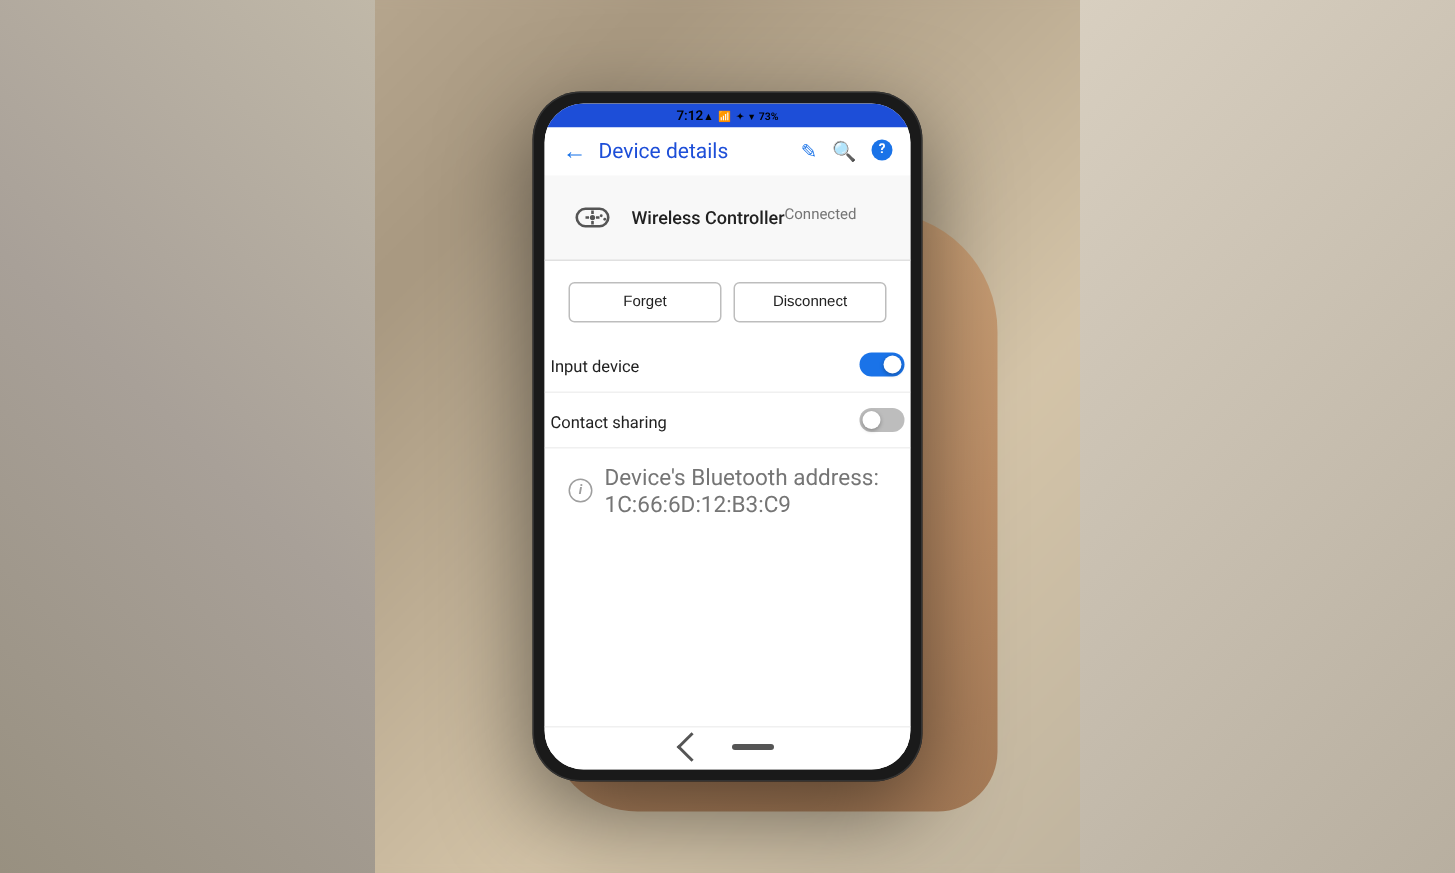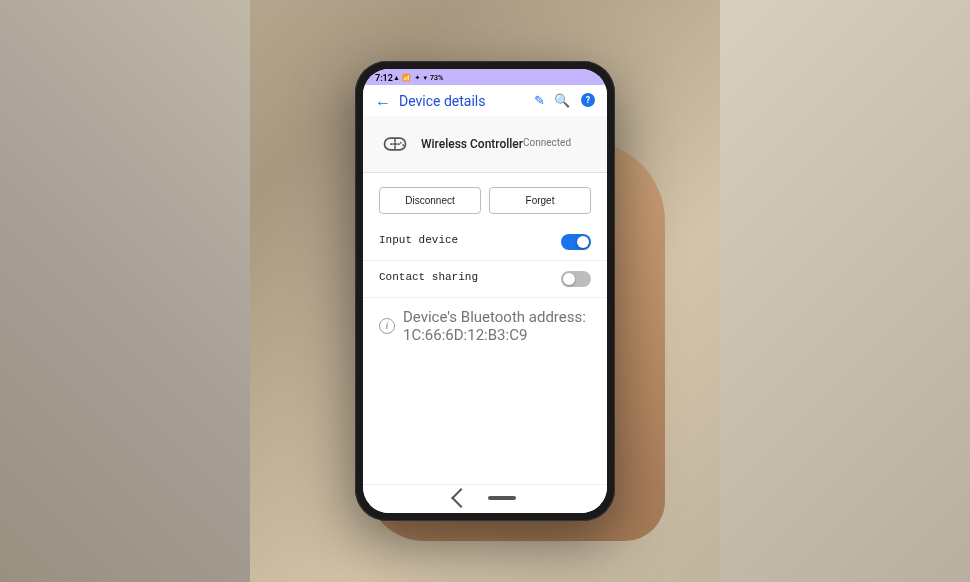--- a/index.html
+++ b/index.html
@@ -49,25 +49,25 @@
       height: 100%;
       background: #fff;
       border-radius: 26px;
       overflow: hidden;
       display: flex;
       flex-direction: column;
     }
 
     
     .status-bar {
-      background: #c4b5fd;
+      background: #1d4ed8;
       padding: 4px 12px 2px;
       display: flex;
       align-items: center;
-      justify-content: flex-start;
+      justify-content: center;
       flex-shrink: 0;
     }
 
     .status-time {
       font-size: 9px;
       font-weight: 600;
       color: #000;
     }
 
     .status-icons {
@@ -186,25 +186,24 @@
       font-size: 10px;
       color: #212121;
       cursor: pointer;
       text-align: center;
       font-weight: 400;
     }
 
     
     .toggle-row {
       display: flex;
-      align-items: flex-start;
+      align-items: flex-end;
       justify-content: space-between;
-      padding: 10px 16px;
+      padding: 10px 4px;
       border-bottom: 1px solid #f0f0f0;
-      font-family: Liberation Mono, monospace;
     }
 
     .toggle-label {
       font-size: 11px;
       color: #212121;
     }
 
     .toggle {
       width: 30px;
       height: 16px;
@@ -395,22 +394,22 @@
         </div>
         <div class="device-info">
           <span class="device-name">Wireless Controller</span>
           <span class="device-status">Connected</span>
         </div>
       </div>
 
       <div class="content">
 
         <div class="buttons-row">
+          <button class="btn">Forget</button>
           <button class="btn">Disconnect</button>
-          <button class="btn">Forget</button>
         </div>
 
         <div class="toggle-row">
           <span class="toggle-label">Input device</span>
           <div class="toggle on">
             <div class="toggle-thumb"></div>
           </div>
         </div>
 
         <div class="toggle-row">

